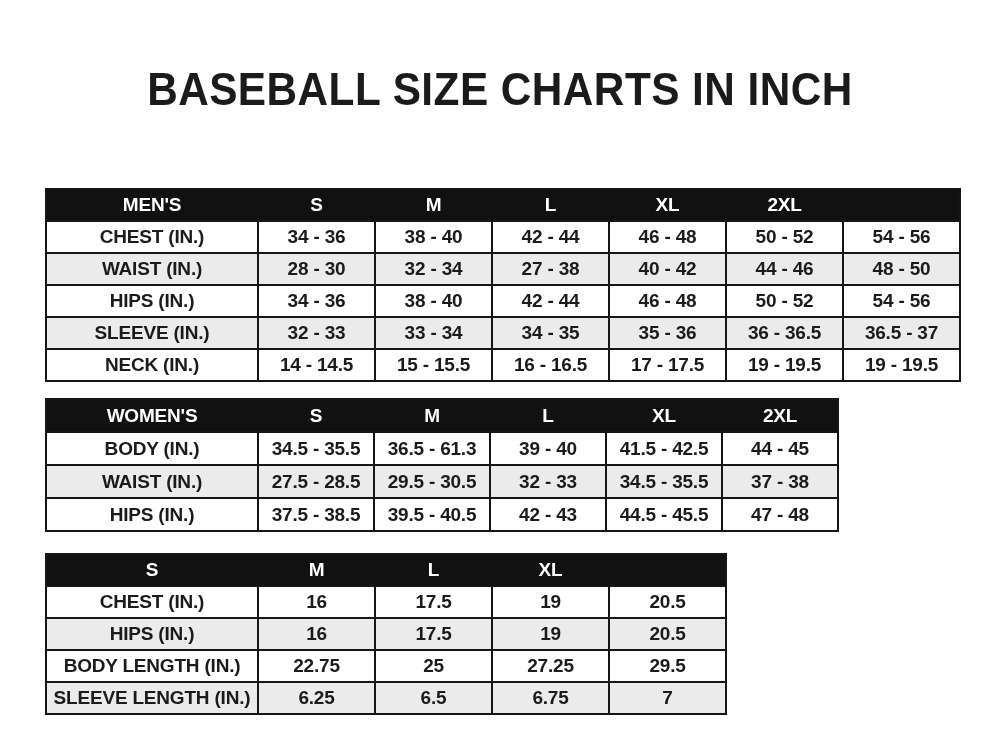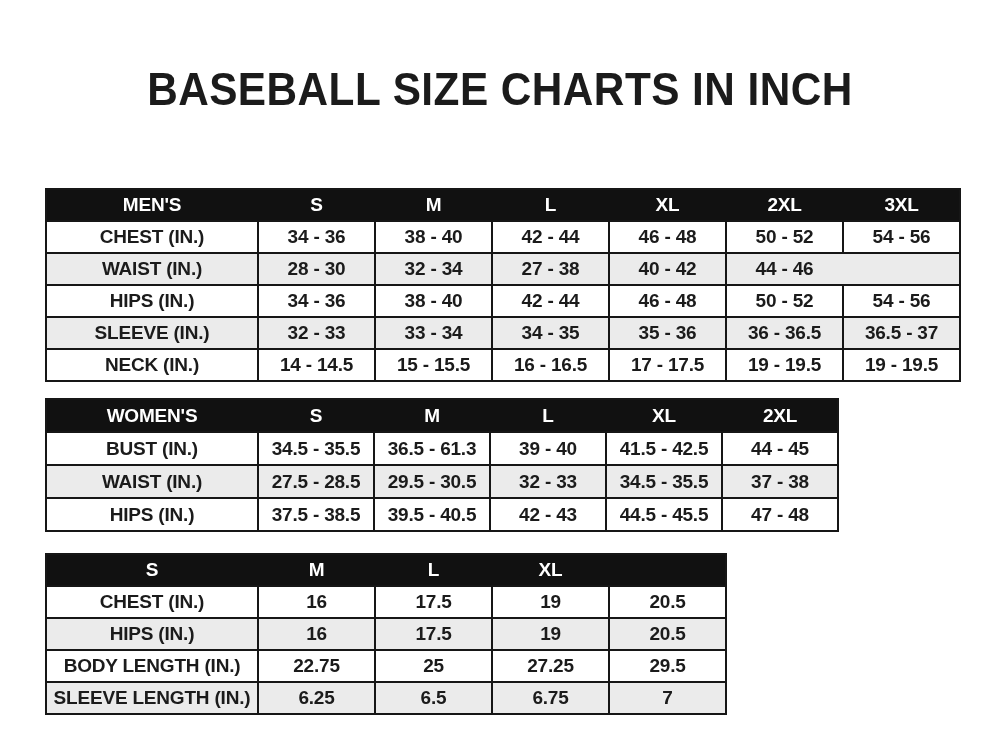--- a/index.html
+++ b/index.html
@@ -75,38 +75,38 @@
 <div class="page">
   <h1 class="title">BASEBALL SIZE CHARTS IN INCH</h1>
   <section class="size-table t-mens">
       <div class="trow thead">
         <div class="cell label">MEN'S</div>
         <div class="cell">S</div>
         <div class="cell">M</div>
         <div class="cell">L</div>
         <div class="cell">XL</div>
         <div class="cell">2XL</div>
-        <div class="cell">3XL</div>
       </div>
       <div class="trow">
         <div class="cell label">CHEST (IN.)</div>
         <div class="cell">34 - 36</div>
         <div class="cell">38 - 40</div>
         <div class="cell">42 - 44</div>
         <div class="cell">46 - 48</div>
         <div class="cell">50 - 52</div>
         <div class="cell">54 - 56</div>
       </div>
       <div class="trow alt">
         <div class="cell label">WAIST (IN.)</div>
         <div class="cell">28 - 30</div>
         <div class="cell">32 - 34</div>
         <div class="cell">27 - 38</div>
         <div class="cell">40 - 42</div>
         <div class="cell">44 - 46</div>
+        <div class="cell">48 - 50</div>
       </div>
       <div class="trow">
         <div class="cell label">HIPS (IN.)</div>
         <div class="cell">34 - 36</div>
         <div class="cell">38 - 40</div>
         <div class="cell">42 - 44</div>
         <div class="cell">46 - 48</div>
         <div class="cell">50 - 52</div>
         <div class="cell">54 - 56</div>
       </div>
@@ -132,21 +132,21 @@
   <section class="size-table t-womens">
       <div class="trow thead">
         <div class="cell label">WOMEN'S</div>
         <div class="cell">S</div>
         <div class="cell">M</div>
         <div class="cell">L</div>
         <div class="cell">XL</div>
         <div class="cell">2XL</div>
       </div>
       <div class="trow">
-        <div class="cell label">BUST (IN.)</div>
+        <div class="cell label">BODY (IN.)</div>
         <div class="cell">34.5 - 35.5</div>
         <div class="cell">36.5 - 61.3</div>
         <div class="cell">39 - 40</div>
         <div class="cell">41.5 - 42.5</div>
         <div class="cell">44 - 45</div>
       </div>
       <div class="trow alt">
         <div class="cell label">WAIST (IN.)</div>
         <div class="cell">27.5 - 28.5</div>
         <div class="cell">29.5 - 30.5</div>

